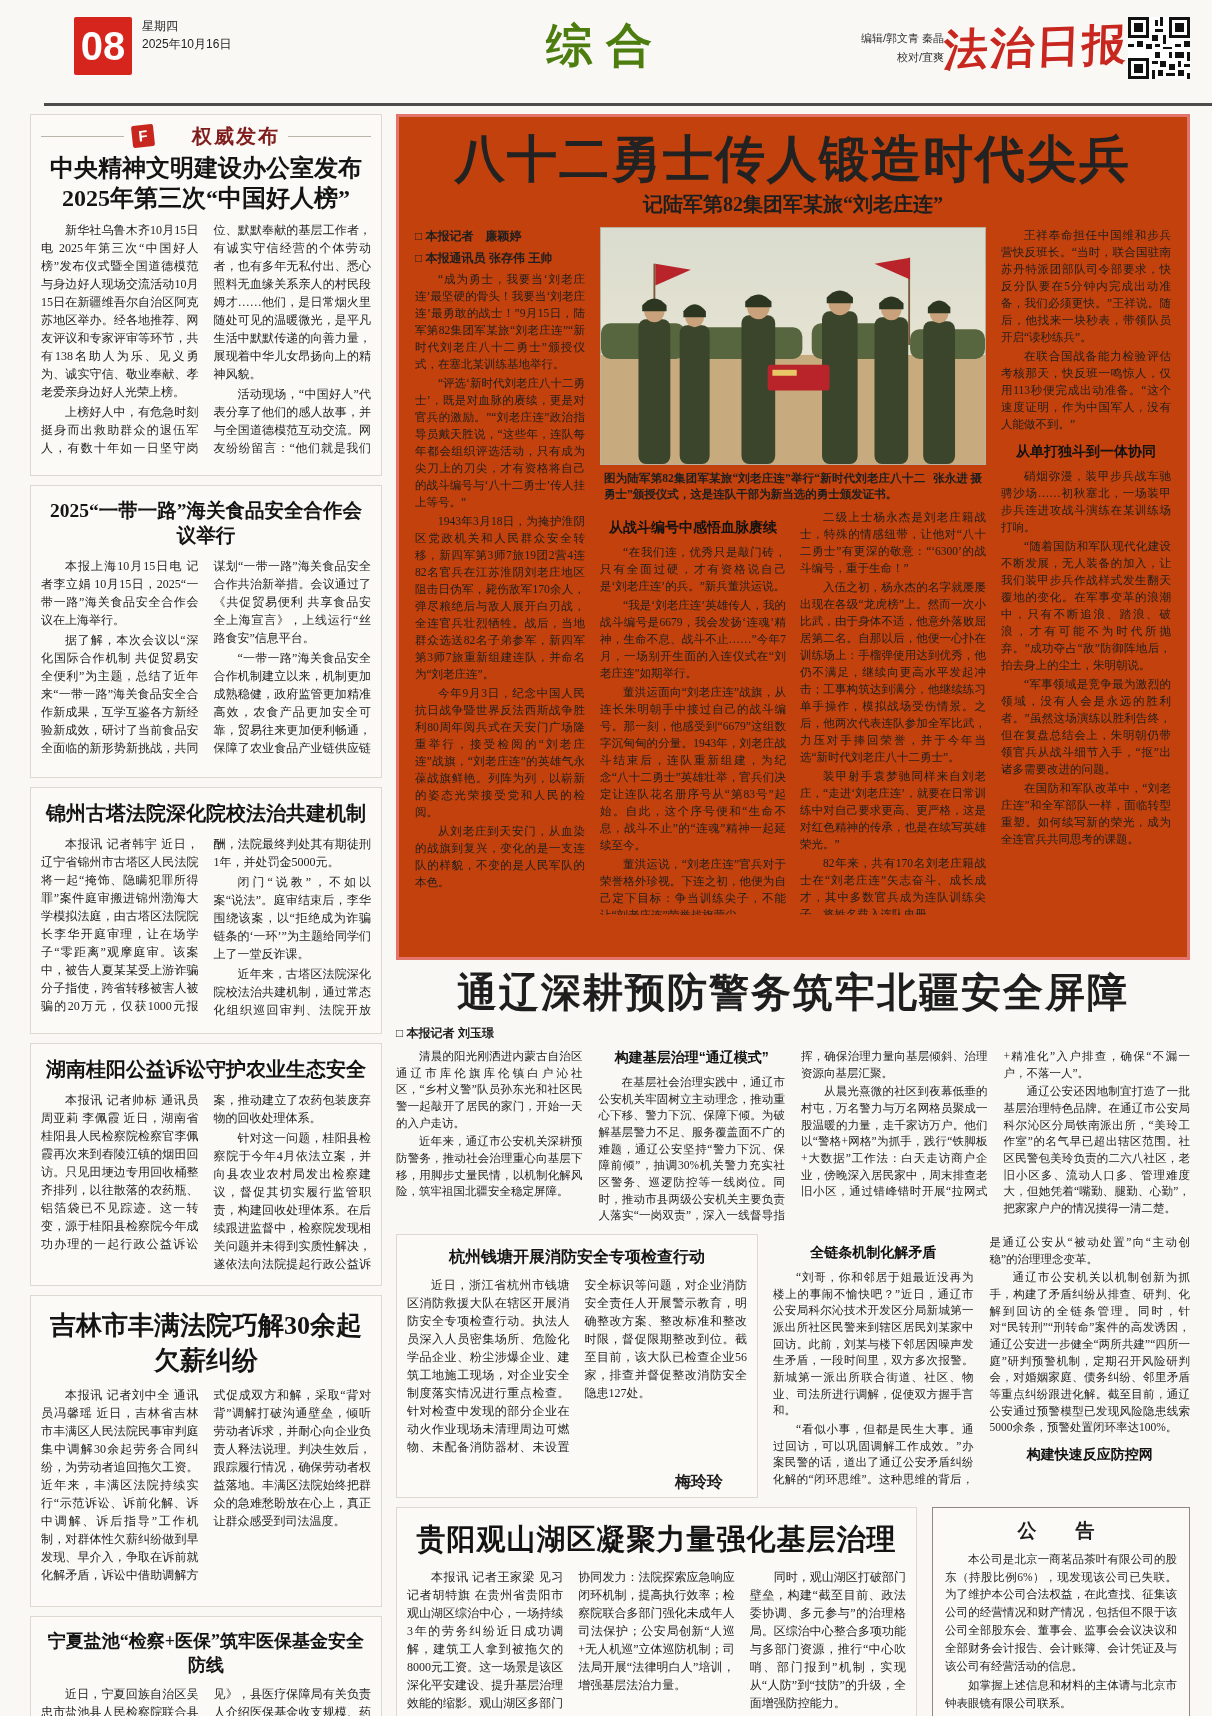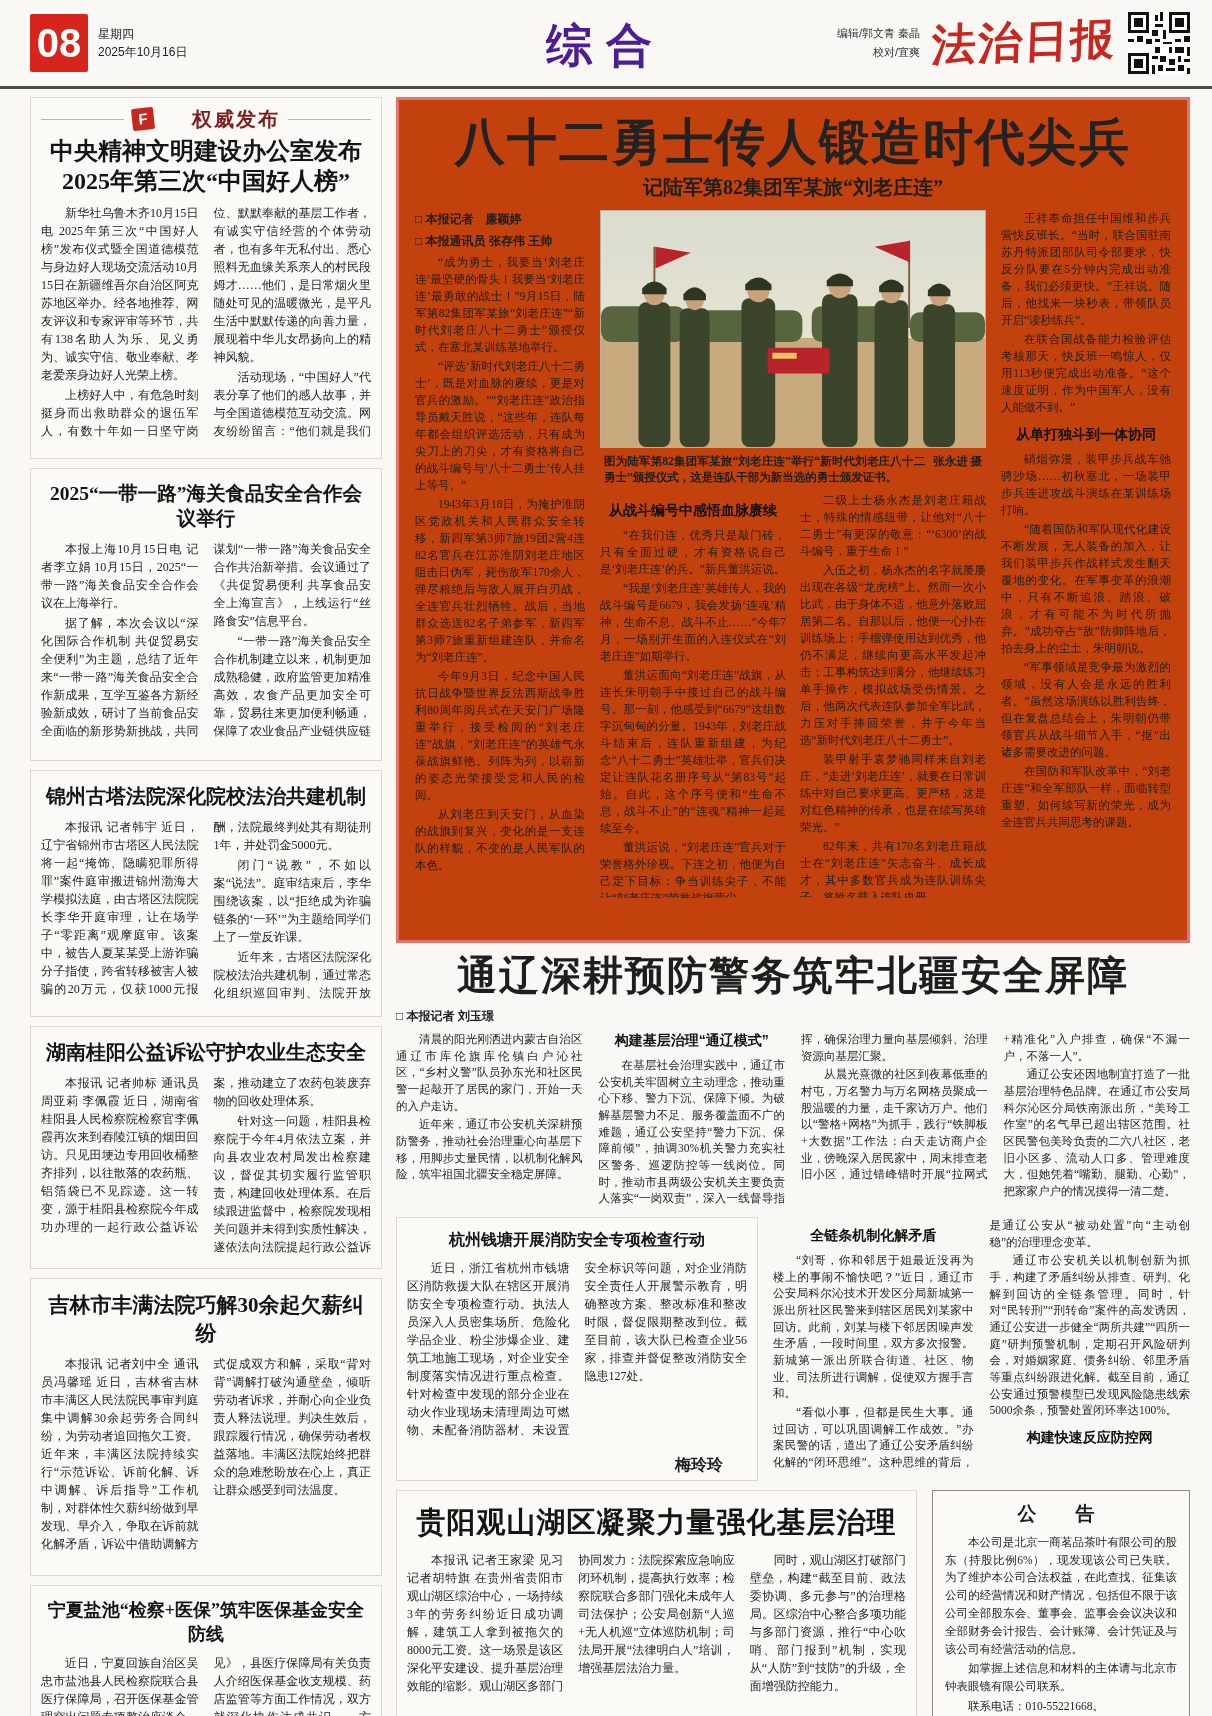--- a/index.html
+++ b/index.html
@@ -1,23 +1,23 @@
 <!DOCTYPE html>
 <html><head>
 <meta charset="utf-8">
 <style>
   html,body{margin:0;padding:0;}
   .page{position:relative;width:1212px;height:1716px;background:#f9f8f4;overflow:hidden;
         font-family:"Liberation Serif","DejaVu Serif",serif;color:#1e1e1e;}
   
-  .hdr{display:flex;align-items:center;height:86px;padding:0 22px 0 30px;border-bottom:3px solid #4c4c4c;}
+  .hdr{display:flex;align-items:flex-start;height:86px;padding:17px 22px 0 30px;border-bottom:3px solid #4c4c4c;margin-left:44px;}
   .pagenum{width:58px;height:58px;background:#d6251d;color:#fff;font:bold 40px/58px "Liberation Sans",sans-serif;text-align:center;border-radius:2px;}
   .dateblk{margin-left:10px;font:12px/1.5 "Liberation Sans",sans-serif;color:#222;}
-  .section-title{position:absolute;left:0;right:0;top:22px;text-align:center;font:bold 46px/1 "Liberation Sans",sans-serif;color:#4c1d95;letter-spacing:14px;pointer-events:none;}
-  .hdr-right{margin-left:auto;display:flex;align-items:center;gap:12px;}
+  .section-title{position:absolute;left:0;right:0;top:22px;text-align:center;font:bold 46px/1 "Liberation Sans",sans-serif;color:#4d7c0f;letter-spacing:14px;pointer-events:none;}
+  .hdr-right{margin-left:auto;display:flex;align-items:center;gap:0;}
   .credits{font:11px/1.7 "Liberation Sans",sans-serif;color:#333;text-align:right;}
   .masthead{font:bold 44px/1 "Liberation Serif",serif;color:#c8271f;transform:skewX(-4deg) rotate(-2deg);letter-spacing:2px;}
   
   .content{display:flex;padding:8px 22px 0 30px;gap:14px;}
   .rail{width:352px;flex:none;}
   .mainarea{flex:1;min-width:0;}
   
   .art{border:1px solid #ddd9d1;background:#fbfaf6;padding:8px 10px;margin-bottom:9px;}
   .art h2{font-weight:bold;text-align:center;margin:4px 0 8px;color:#141414;}
   .body{font-size:12px;line-height:1.5;text-align:justify;overflow:hidden;column-fill:auto;}
@@ -61,21 +61,21 @@
   .gy h2{font-size:29px;letter-spacing:1px;}
   .gy .body{height:160px;}
   .notice{width:258px;flex:none;border:1.5px solid #8e8a82;background:#fbfaf6;padding:10px 12px;box-sizing:border-box;overflow:hidden;}
   .notice h3{font:bold 19px/1.2 "Liberation Serif",serif;text-align:center;letter-spacing:10px;margin:2px 0 8px;}
   .notice .body{font-size:11.5px;line-height:1.55;}
   
   .h-a{font-size:24px;line-height:1.25;}
   .h-b{font-size:19.5px;line-height:1.3;}
   .h-c{font-size:20px;}
   .h-d{font-size:20px;}
-  .h-e{font-size:21px;}
+  .h-e{font-size:26px;}
   .h-f{font-size:18px;}
   .ha-body{height:246px;}
   .hb-body{height:212px;}
   .hc-body{height:190px;}
   .hd-body{height:186px;}
   .he-body{height:212px;}
   .hf-body{height:130px;}
 </style>
 </head>
 <body>

